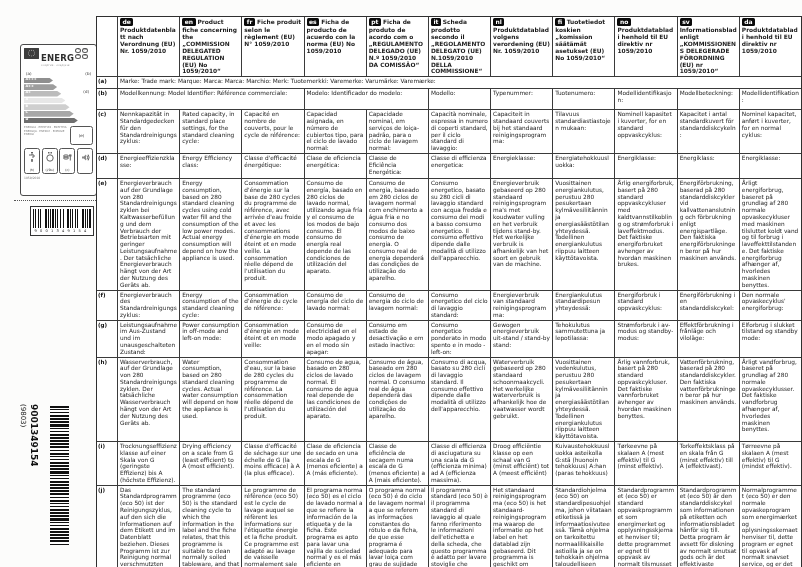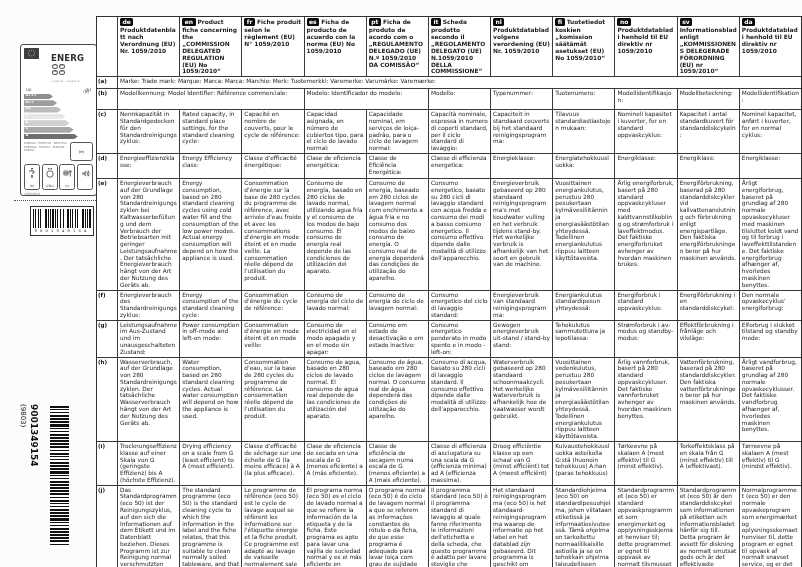--- a/index.html
+++ b/index.html
@@ -1,21 +1,21 @@
 <!DOCTYPE html>
 <html><head>
 <meta charset="utf-8">
 <style>
   html,body{margin:0;padding:0;}
   body{width:802px;height:567px;background:#f7f7f5;font-family:"DejaVu Sans","Liberation Sans",sans-serif;color:#1c1c1c;}
   #page{position:relative;width:802px;height:567px;background:#fcfcfb;overflow:hidden;}
 
   
   #energy-label{position:absolute;left:20px;top:44px;width:77px;height:152px;background:#fff;border:1px solid #4a4a4a;border-radius:3px;box-sizing:border-box;padding:3px;}
-  .el-head{display:flex;align-items:flex-start;gap:12px;}
+  .el-head{display:flex;align-items:flex-start;gap:2px;}
   .eu-flag{width:15px;height:11px;background:#3e3e3e;border-radius:1px;flex:0 0 auto;}
   .el-logo-wrap{line-height:1;}
   .el-logo{font-size:8.5px;font-weight:bold;color:#2e2e2e;letter-spacing:0.2px;}
   .el-suffix{display:inline-grid;grid-template-columns:auto auto;gap:0.5px;vertical-align:top;margin-left:1px;}
   .el-suffix span{font-size:2.6px;border:0.5px solid #555;border-radius:50%;padding:0.4px 0.6px;color:#444;line-height:1;text-align:center;min-width:3px;}
   .el-subtitle{font-size:2.6px;color:#8a8a8a;margin-top:1px;letter-spacing:0.2px;}
   .el-refs{display:flex;justify-content:space-between;font-size:4px;color:#333;margin:3px 2px 2px 2px;}
   .el-arrows{margin-top:1px;}
   .el-arrow{height:5.6px;margin-bottom:1.1px;position:relative;clip-path:polygon(0 0,calc(100% - 4px) 0,100% 50%,calc(100% - 4px) 100%,0 100%);}
   .el-arrow .cl{position:absolute;left:1.5px;top:0.4px;font-size:3.4px;font-weight:bold;color:#fff;line-height:1;}

